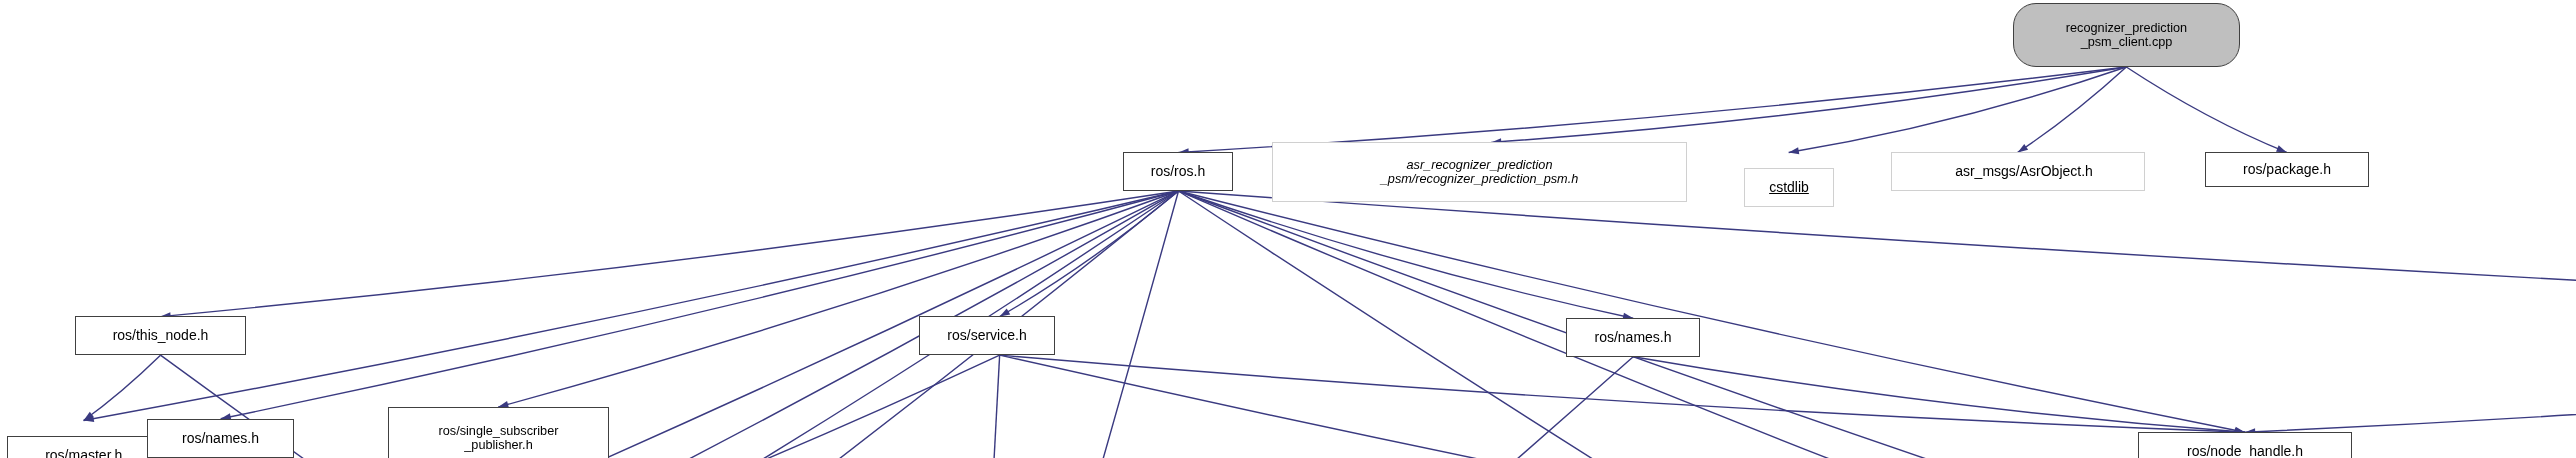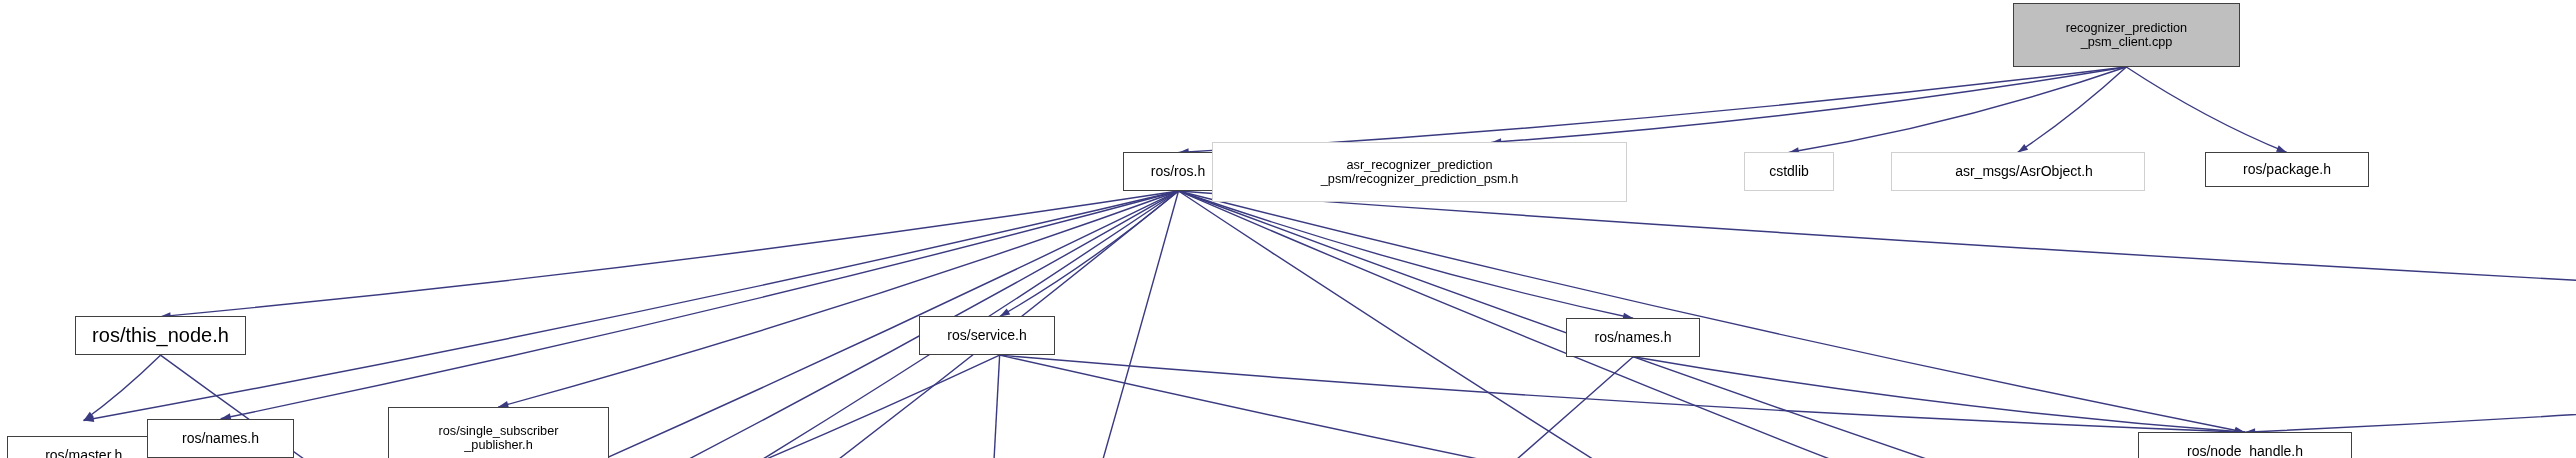--- a/index.html
+++ b/index.html
@@ -3,21 +3,21 @@
 <meta charset="utf-8">
 <style>
   html,body{margin:0;padding:0;background:#ffffff;}
   body{font-family:"Liberation Sans",sans-serif;}
   #graph-root{position:relative;width:2576px;height:459px;background:#fff;overflow:hidden;}
   svg#edges{position:absolute;left:0;top:0;width:2576px;height:459px;}
   .node{position:absolute;box-sizing:border-box;display:flex;align-items:center;
         justify-content:center;text-align:center;background:#ffffff;
         border:1.4px solid #404040;color:#000;font-size:13.4px;line-height:1.12;
         font-family:"Liberation Sans",sans-serif;white-space:pre-line;}
-  .node.root{background:#bfbfbf;border-color:#404040;}
+  .node.root{background:#bfbfbf;border-color:#404040;border-radius:23px;}
   .node.gray{border-color:#d0d0d0;}
   .edge{fill:none;stroke:#3a3a80;stroke-width:2;}
   .arrowhead{fill:#3a3a80;}
 </style>
 </head>
 <body>
 
 <div id="graph-root">
   <svg id="edges" viewBox="0 0 3639 648" preserveAspectRatio="none">
       <path d="M 3003.768981181051 94.59854014598541 Q 2334.29688513952 175.9051094890511 1664.8247890979883 215.2116788321168" class="edge"></path>
@@ -224,26 +224,26 @@
       <polygon points="1421.5950681375728,1421.3430656934308 1408.8453691794323,1413.0179424825235 1416.6587437544092,1406.9383719589503" class="arrowhead"></polygon>
       <path d="M 635.2310188189487 1113.8978102189783 Q 1002.437053861129 1224.7664233576643 1369.6430889033095 1293.6350364963505" class="edge"></path>
       <polygon points="1369.6430889033095,1293.6350364963505 1354.577399474314,1295.8458060521953 1356.4023034695124,1286.1154553181104" class="arrowhead"></polygon>
       <path d="M 2942.371187540558 1246.3357664233577 Q 2156.007138221934 1290.985401459854 1369.6430889033095 1293.6350364963505" class="edge"></path>
       <polygon points="1369.6430889033095,1293.6350364963505 1384.0263283466745,1288.6365444122491 1384.0596859727996,1298.536488213543" class="arrowhead"></polygon>
     </svg>
   <div id="nodes-layer">
       <div class="node root" style="left: 2013px; top: 3.3px; width: 227px; height: 64px; font-size: 12.7px;">recognizer_prediction
 _psm_client.cpp</div>
       <div class="node" style="left: 1123px; top: 152px; width: 110px; height: 39px; font-size: 14px;">ros/ros.h</div>
-      <div class="node gray" style="left: 1212px; top: 142px; width: 415px; height: 60px; font-size: 12.7px;">asr_recognizer_prediction
+      <div class="node gray" style="left: 1272px; top: 142px; width: 415px; height: 60px; font-size: 12.7px; font-style: italic;">asr_recognizer_prediction
 _psm/recognizer_prediction_psm.h</div>
-      <div class="node gray" style="left: 1744px; top: 152px; width: 90px; height: 39px; font-size: 14px;">cstdlib</div>
+      <div class="node gray" style="left: 1744px; top: 168px; width: 90px; height: 39px; font-size: 14px; text-decoration: underline;">cstdlib</div>
       <div class="node gray" style="left: 1891px; top: 152px; width: 254px; height: 39px; font-size: 14px; padding-left: 12px;">asr_msgs/AsrObject.h</div>
       <div class="node" style="left: 2205px; top: 152px; width: 164px; height: 35px; font-size: 14px;">ros/package.h</div>
-      <div class="node" style="left: 75px; top: 316px; width: 171px; height: 39px; font-size: 20px;">ros/this_node.h</div>
+      <div class="node" style="left: 75px; top: 316px; width: 171px; height: 39px; font-size: 14px;">ros/this_node.h</div>
       <div class="node" style="left: 919px; top: 316px; width: 136px; height: 39px; font-size: 14px;">ros/service.h</div>
       <div class="node" style="left: 1566px; top: 318px; width: 134px; height: 39px; font-size: 14px;">ros/names.h</div>
       <div class="node" style="left: 6.7px; top: 420px; width: 154px; height: 39px; font-size: 14px; margin-top: 16px;">ros/master.h</div>
       <div class="node" style="left: 147px; top: 419px; width: 147px; height: 39px; font-size: 14px;">ros/names.h</div>
       <div class="node" style="left: 388px; top: 407px; width: 221px; height: 62px; font-size: 12.7px;">ros/single_subscriber
 _publisher.h</div>
       <div class="node" style="left: 2138px; top: 432px; width: 214px; height: 39px; font-size: 14px;">ros/node_handle.h</div>
     </div>
 </div>
 

